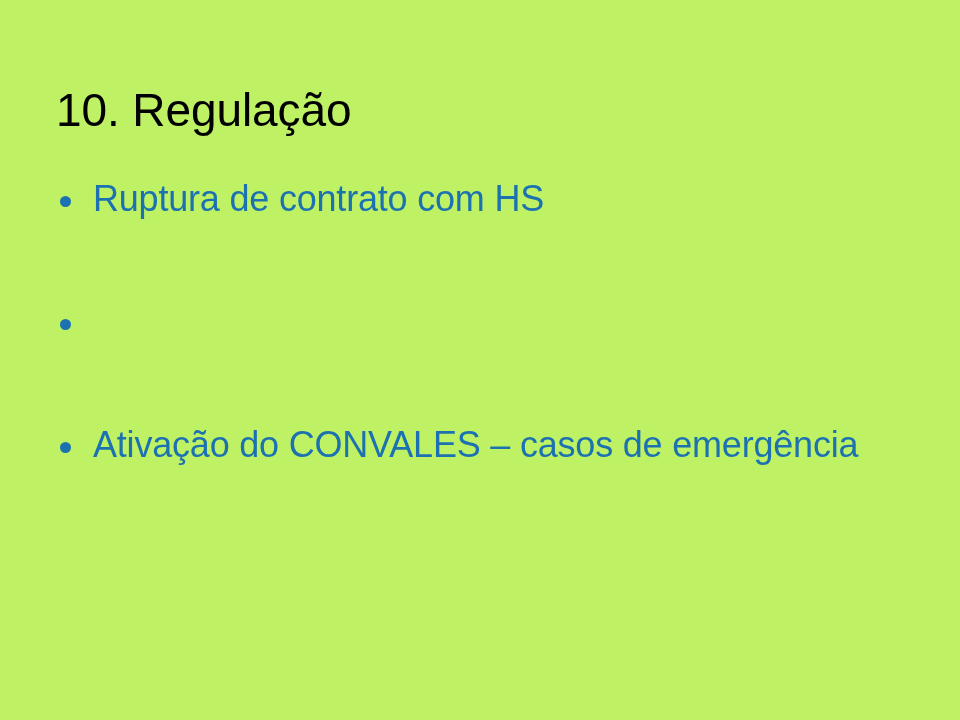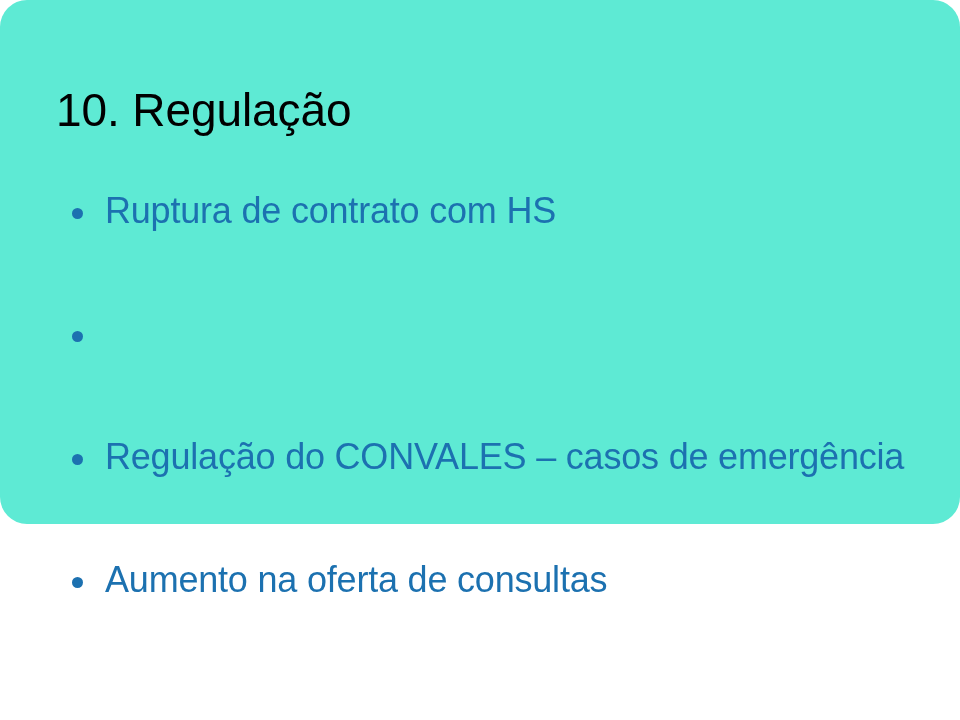--- a/index.html
+++ b/index.html
@@ -9,43 +9,42 @@
   body {
     width: 960px;
     height: 720px;
     background: #ffffff;
     font-family: "Liberation Sans", sans-serif;
     overflow: hidden;
   }
   .slide {
     position: relative;
     width: 960px;
-    height: 524px;
-    background: #5eead4;
+    height: 720px;
+    background: #bef264;
     box-sizing: border-box;
-    border-radius: 27px;
   }
   .slide-title {
     position: absolute;
     left: 56px;
     top: 55px;
     font-size: 46px;
     font-weight: 400;
     line-height: 1.08;
     color: #000000;
     letter-spacing: -0.1px;
     white-space: nowrap;
   }
   .bullet-list {
     position: absolute;
     left: 56px;
     top: 178px;
     width: 870px;
     list-style: none;
-    margin: 12px;
+    margin: 0;
     padding: 0;
   }
   .bullet-item {
     position: relative;
     height: 123px;
     padding-left: 37px;
     color: #1C71B0;
     font-size: 36px;
     font-weight: 400;
     line-height: 42px;
@@ -79,22 +78,18 @@
       <span class="bullet-marker"></span>
       <span class="bullet-text">Ruptura de contrato com HS</span>
     </li>
 
     <li class="bullet-item">
       <span class="bullet-marker"></span>
     </li>
 
     <li class="bullet-item">
       <span class="bullet-marker"></span>
-      <span class="bullet-text">Regulação do CONVALES – casos de emergência</span>
+      <span class="bullet-text">Ativação do CONVALES – casos de emergência</span>
     </li>
 
-    <li class="bullet-item">
-      <span class="bullet-marker"></span>
-      <span class="bullet-text">Aumento na oferta de consultas</span>
-    </li>
 
   </ul>
 </div>
 
 </body></html>

